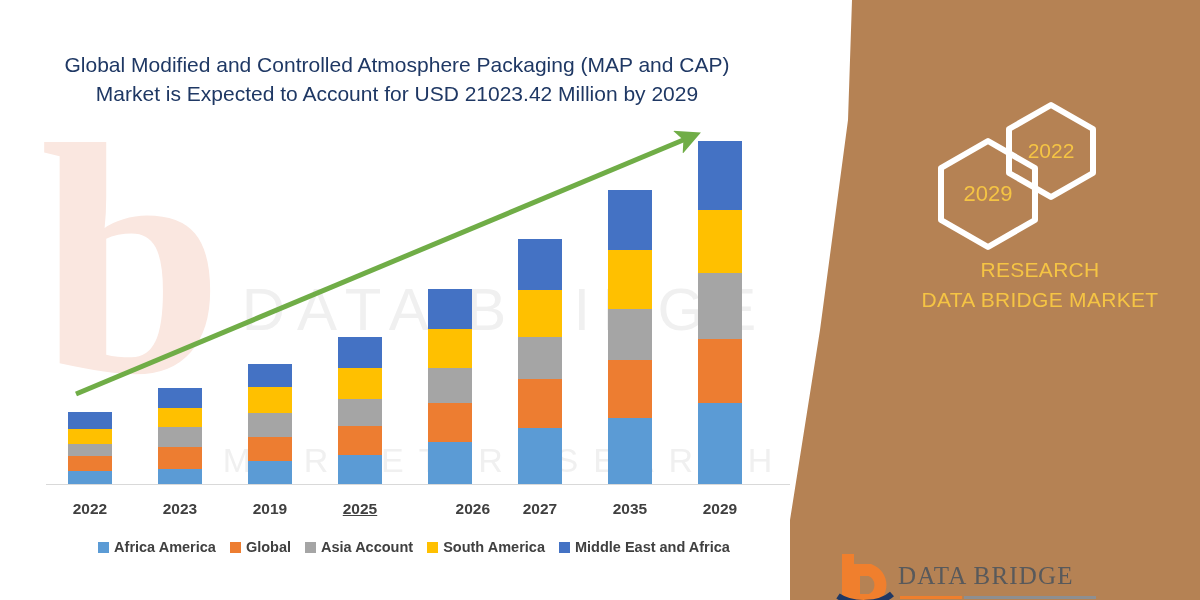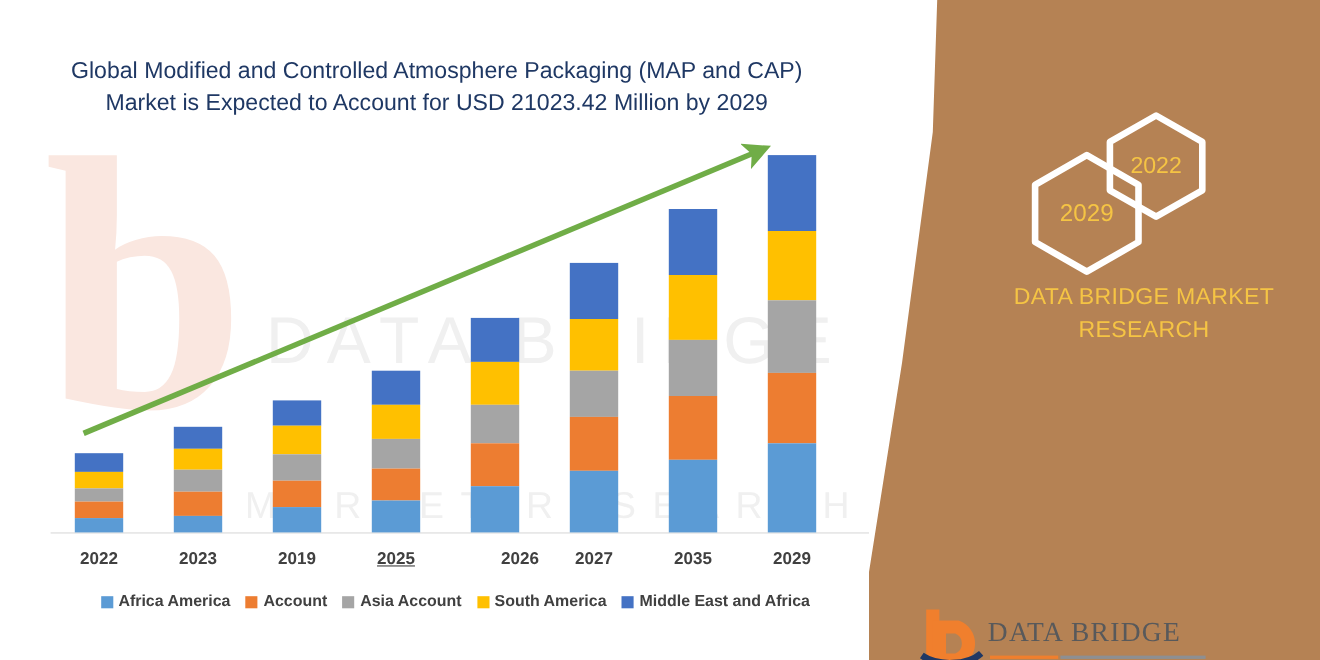--- a/index.html
+++ b/index.html
@@ -253,21 +253,21 @@
     </svg>
   </div>
 
   <div class="legend" id="legend">
       <div class="legend-item">
         <span class="swatch" style="background: rgb(91, 155, 213);"></span>
         <span>Africa America</span>
       </div>
       <div class="legend-item">
         <span class="swatch" style="background: rgb(237, 125, 49);"></span>
-        <span>Account</span>
+        <span>Global</span>
       </div>
       <div class="legend-item">
         <span class="swatch" style="background: rgb(165, 165, 165);"></span>
         <span>Asia Account</span>
       </div>
       <div class="legend-item">
         <span class="swatch" style="background: rgb(255, 192, 0);"></span>
         <span>South America</span>
       </div>
       <div class="legend-item">
@@ -288,22 +288,22 @@
   </div>
 
   <div class="hex hex-2022">
     <svg viewBox="0 0 92 100">
       <polygon points="46,4 88,28 88,72 46,96 4,72 4,28" fill="none" stroke="#ffffff" stroke-width="6" stroke-linejoin="round"></polygon>
     </svg>
     <span>2022</span>
   </div>
 
   <div class="brand-lines">
+    <div>RESEARCH</div>
     <div>DATA BRIDGE MARKET</div>
-    <div>RESEARCH</div>
   </div>
 
   <div class="logo-wrap">
     <svg class="logo-b" width="58" height="52" viewBox="0 0 58 52">
       <path d="M6,2 L18,2 L18,48 L6,48 Z" fill="#f07f2d"></path>
       <path d="M18,18 L34,18 A16,16 0 0 1 34,48 L18,48 Z" fill="none" stroke="#f07f2d" stroke-width="12"></path>
       <path d="M2,44 A34,20 0 0 0 56,42" fill="none" stroke="#1f3864" stroke-width="6"></path>
     </svg>
     <div class="logo-text">DATA BRIDGE</div>
     <div class="logo-rule-orange"></div>

